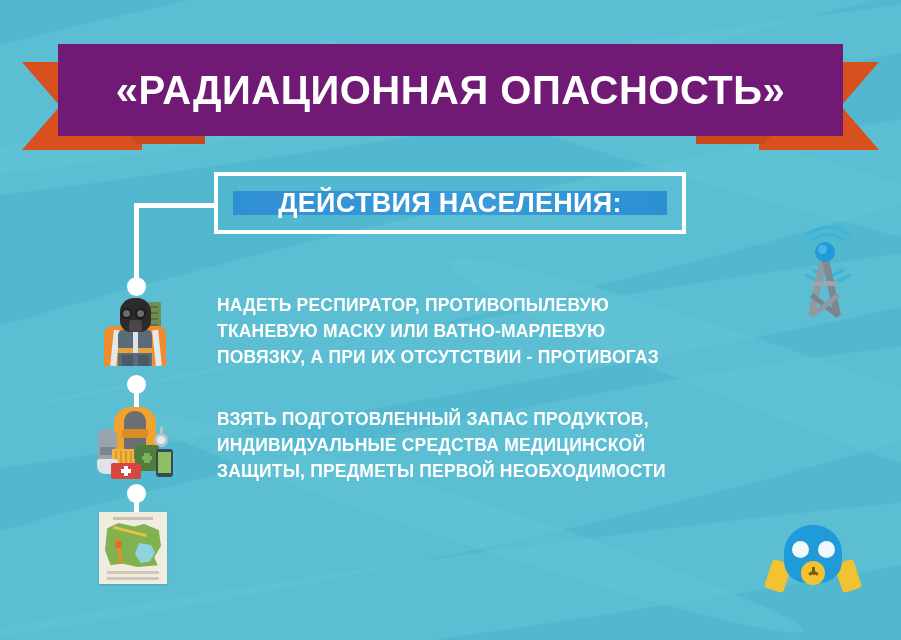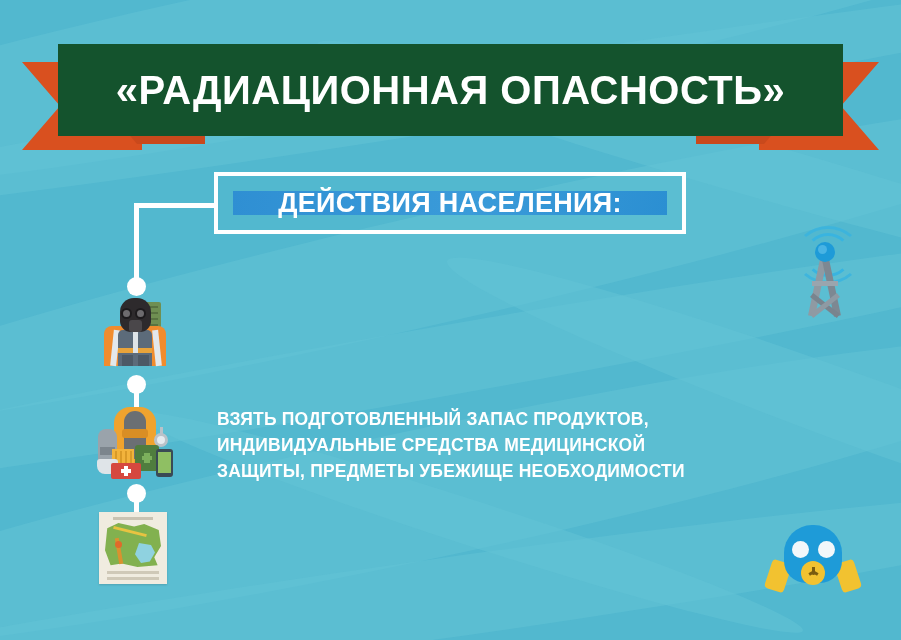--- a/index.html
+++ b/index.html
@@ -75,21 +75,21 @@
     background: #c9491c;
   }
   .ribbon-shadow.left  { left: 115px;  clip-path: polygon(0 0, 100% 0, 100% 100%, 22px 100%); }
   .ribbon-shadow.right { right: 115px; clip-path: polygon(0 0, 100% 0, calc(100% - 22px) 100%, 0 100%); }
   .ribbon-band {
     position: absolute;
     left: 58px;
     right: 58px;
     top: 0;
     height: 92px;
-    background: #14532d;
+    background: #701a75;
     display: flex;
     align-items: center;
     justify-content: center;
   }
   .ribbon-title {
     color: #ffffff;
     font-size: 40px;
     font-weight: bold;
     letter-spacing: .5px;
     white-space: nowrap;
@@ -493,41 +493,44 @@
     <div class="p-vest"></div>
     <div class="p-vest-stripe"></div>
     <div class="p-vest-pocket"></div>
     <div class="p-vest-pocket2"></div>
     <div class="p-hose"></div>
     <div class="p-head"></div>
     <div class="p-eye l"></div>
     <div class="p-eye r"></div>
     <div class="p-filter"></div>
   </div>
+  <div class="row-text" style="top:292px">НАДЕТЬ РЕСПИРАТОР, ПРОТИВОПЫЛЕВУЮ
+ТКАНЕВУЮ МАСКУ ИЛИ ВАТНО-МАРЛЕВУЮ
+ПОВЯЗКУ, А ПРИ ИХ ОТСУТСТВИИ - ПРОТИВОГАЗ</div>
 
   <div class="icon-supplies">
     <div class="s-pack"></div>
     <div class="s-pack-mid"></div>
     <div class="s-pack-flap"></div>
     <div class="s-compass-stem"></div>
     <div class="s-compass"></div>
     <div class="s-thermos"></div>
     <div class="s-thermos-cap"></div>
     <div class="s-cans"></div>
     <div class="s-green"></div>
     <div class="s-green-cross"></div>
     <div class="s-phone"></div>
     <div class="s-phone-screen"></div>
     <div class="s-cup"></div>
     <div class="s-aid"></div>
     <div class="s-aid-cross"></div>
   </div>
   <div class="row-text" style="top:406px">ВЗЯТЬ ПОДГОТОВЛЕННЫЙ ЗАПАС ПРОДУКТОВ,
 ИНДИВИДУАЛЬНЫЕ СРЕДСТВА МЕДИЦИНСКОЙ
-ЗАЩИТЫ, ПРЕДМЕТЫ УБЕЖИЩЕ НЕОБХОДИМОСТИ</div>
+ЗАЩИТЫ, ПРЕДМЕТЫ ПЕРВОЙ НЕОБХОДИМОСТИ</div>
 
   <div class="icon-map">
     <div class="m-paper"></div>
     <div class="m-title"></div>
     <div class="m-land"></div>
     <div class="m-water"></div>
     <div class="m-road"></div>
     <div class="m-road2"></div>
     <div class="m-pin"></div>
     <div class="m-lines"></div>

